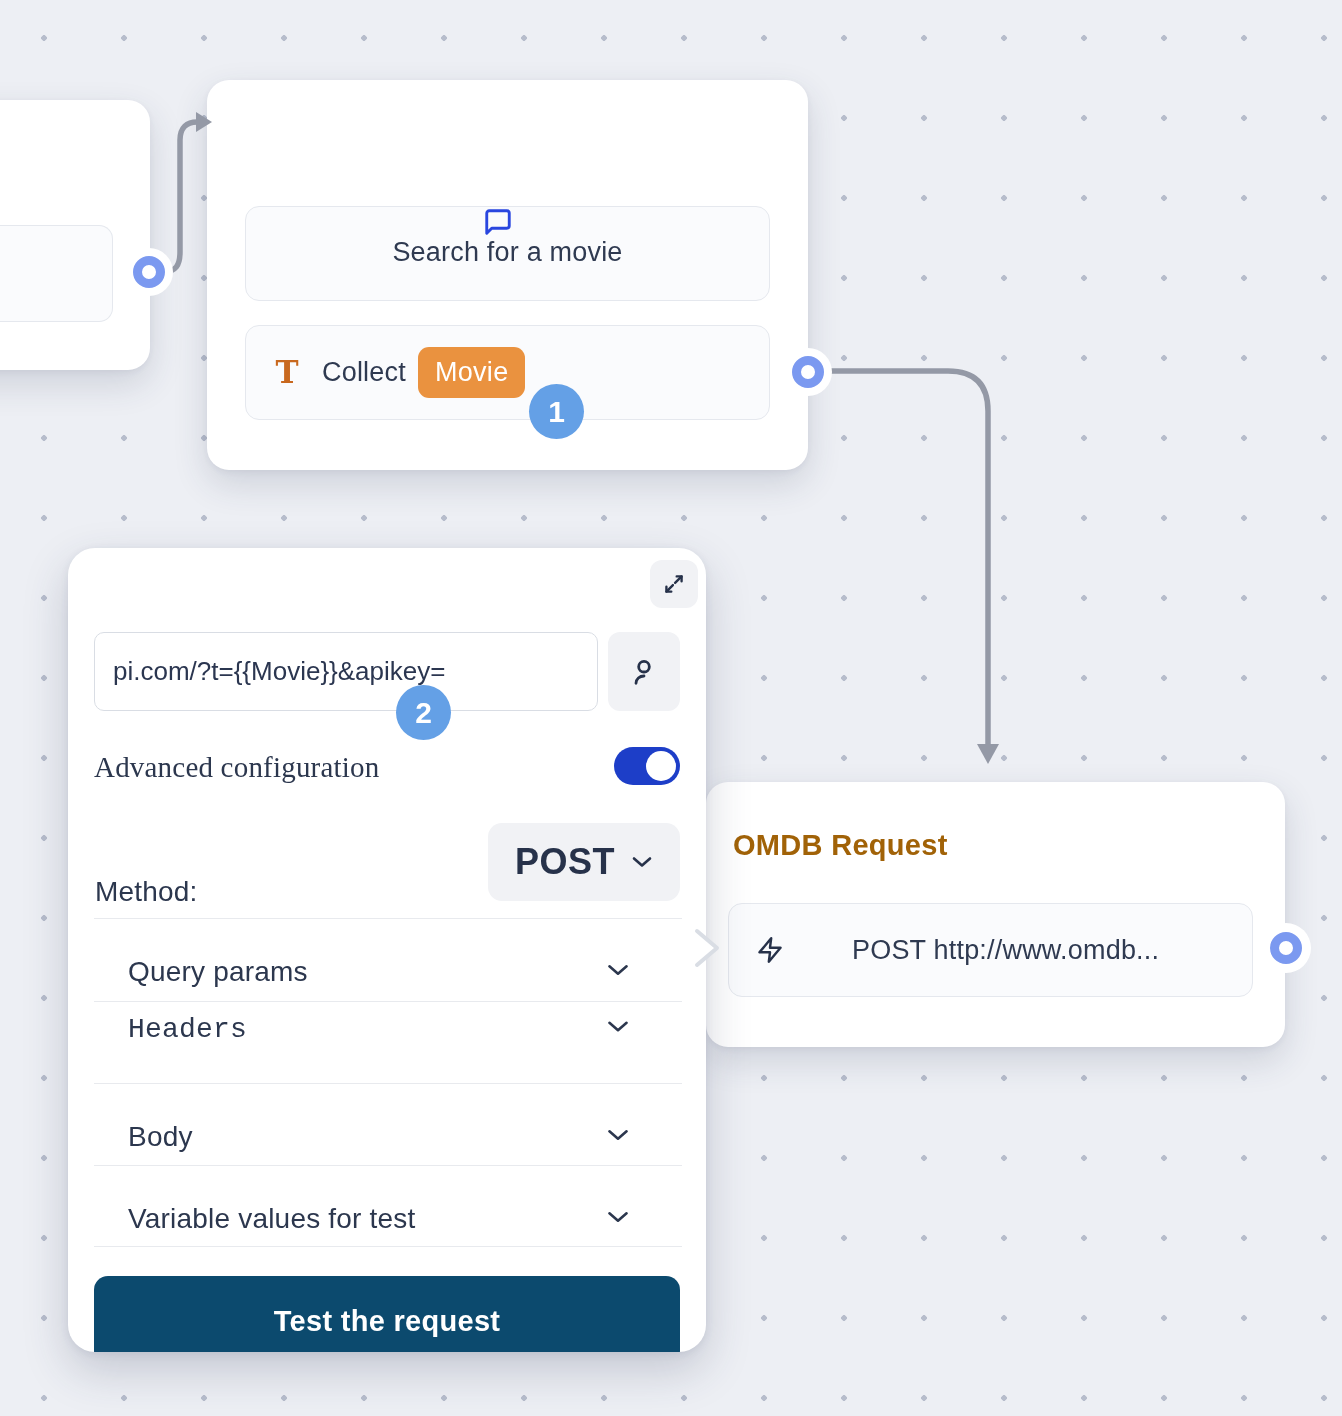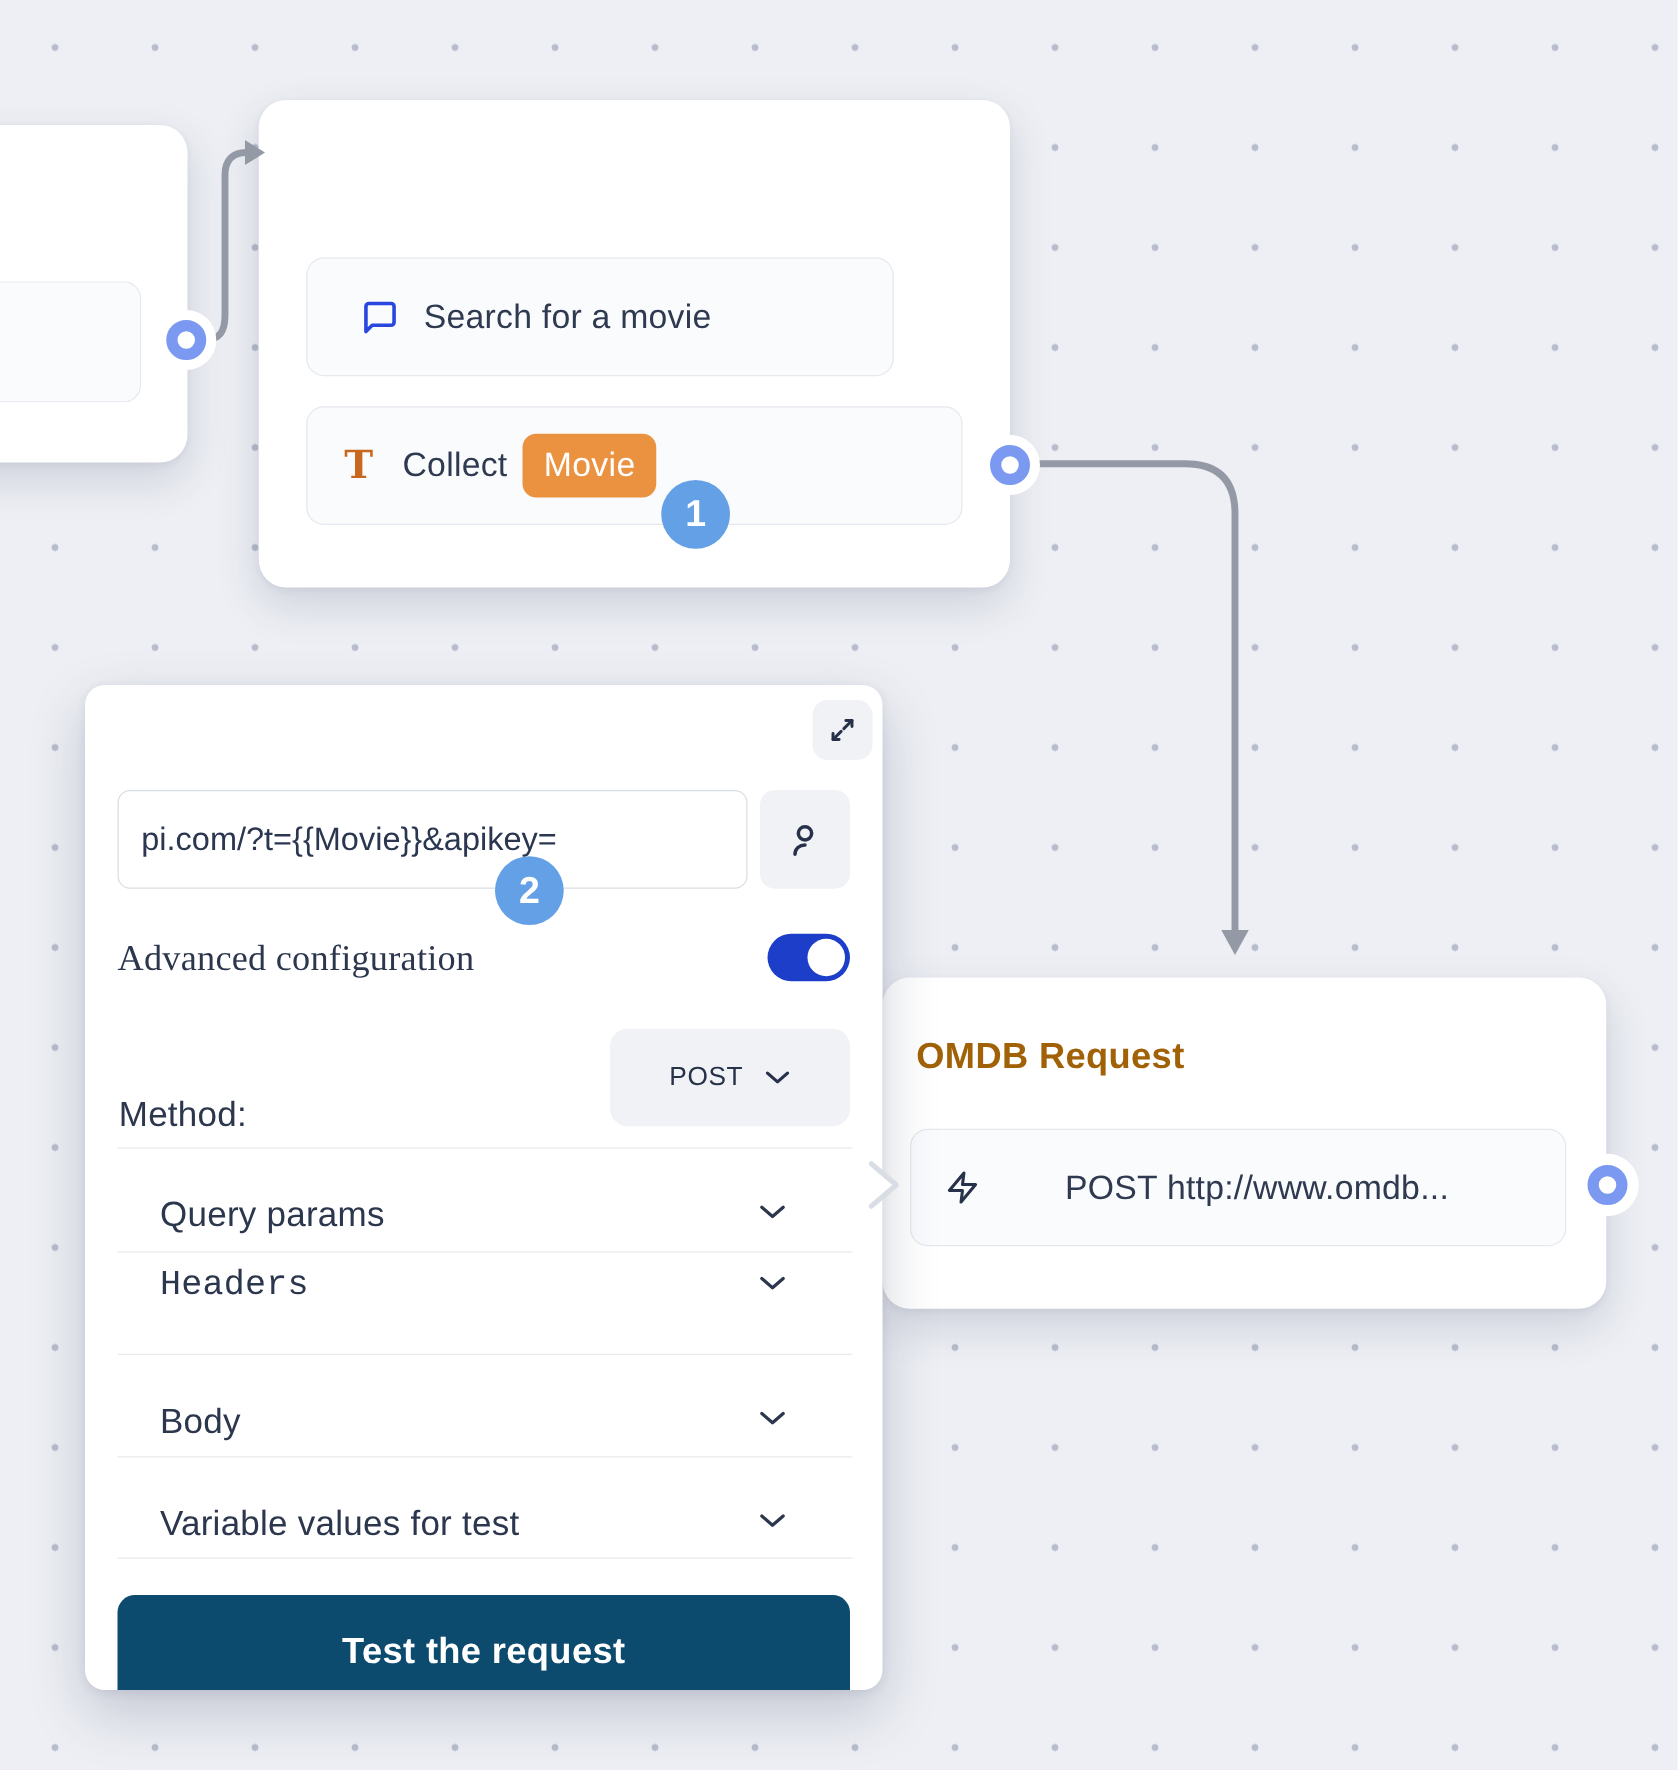--- a/index.html
+++ b/index.html
@@ -15,33 +15,33 @@
   .card-title{position:absolute;font-size:30px;font-weight:700;color:#a16207;letter-spacing:.3px;}
   .node-item{position:absolute;background:#fafbfd;border:1.5px solid #e5e8ee;border-radius:14px;
     display:flex;align-items:center;box-sizing:border-box;}
   .node-item .itxt{font-size:27px;color:#2f3a51;letter-spacing:.2px;white-space:nowrap;overflow:hidden;}
   .icon-box{display:flex;align-items:center;justify-content:center;flex:none;}
   .t-glyph{font-family:"DejaVu Serif","Liberation Serif",serif;font-size:31px;font-weight:600;color:#c8681e;line-height:1;}
   .var-badge{display:inline-block;background:#ea923f;color:#fff;font-size:27px;letter-spacing:.3px;
     padding:10px 17px;border-radius:11px;margin-left:12px;}
   .step-badge{position:absolute;width:55px;height:55px;border-radius:50%;background:#64a0e6;color:#fff;
     font-size:30px;font-weight:700;display:flex;align-items:center;justify-content:center;z-index:30;}
-  .panel{position:absolute;left:68px;top:548px;width:638px;height:804px;background:#fff;border-radius:16px;
+  .panel{position:absolute;left:68px;top:548px;width:638px;height:804px;background:#fff;border-radius:27px;
     box-shadow:0 18px 45px rgba(44,54,86,.22),0 2px 8px rgba(44,54,86,.08);overflow:hidden;z-index:20;}
   .sq-btn{position:absolute;background:#f1f2f5;border:none;border-radius:12px;cursor:pointer;
     display:flex;align-items:center;justify-content:center;}
   .url-input{position:absolute;left:26px;top:84px;width:504px;height:79px;box-sizing:border-box;
     border:1.5px solid #d9dde4;border-radius:10px;padding:0 18px;font-size:26px;color:#2b3650;
     font-family:"Liberation Sans","DejaVu Sans",sans-serif;outline:none;background:#fff;}
   .row-label{position:absolute;font-size:28px;color:#2c374e;letter-spacing:.2px;}
   .toggle{position:absolute;left:546px;top:199px;width:66px;height:38px;border-radius:19px;background:#1d3ec8;cursor:pointer;}
   .toggle .knob{position:absolute;top:4px;right:4px;width:30px;height:30px;border-radius:50%;background:#fff;}
   .dropdown{position:absolute;left:420px;top:275px;width:192px;height:78px;background:#f1f2f5;border-radius:14px;
     display:flex;align-items:center;justify-content:center;gap:16px;cursor:pointer;}
-  .dropdown .dtxt{font-size:21px;font-weight:400;color:#27324a;letter-spacing:.5px;}
+  .dropdown .dtxt{font-size:36px;font-weight:700;color:#27324a;letter-spacing:.5px;}
   .divider{position:absolute;left:26px;width:588px;height:0;border-top:1.5px solid #e8eaee;}
   .section-row{position:absolute;left:26px;width:588px;height:82px;cursor:pointer;margin-top:11px;}
   .section-row .slabel{position:absolute;left:34px;top:50%;transform:translateY(-50%);
     font-size:28px;color:#2c374e;letter-spacing:.2px;}
   .section-row .chev{position:absolute;right:52px;top:50%;transform:translateY(-50%);}
   .test-btn{position:absolute;left:26px;top:728px;width:586px;height:90px;background:#0c4a6e;border:none;
     border-radius:14px;color:#fff;font-size:29px;font-weight:700;letter-spacing:.3px;cursor:pointer;
     font-family:"Liberation Sans","DejaVu Sans",sans-serif;}
   svg.overlay{position:absolute;left:0;top:0;z-index:40;pointer-events:none;}
   svg.overlay .port{pointer-events:auto;}
@@ -51,21 +51,21 @@
 
 <div id="canvas">
 
   <div class="card" style="left:-60px;top:100px;width:210px;height:270px;">
     <div class="node-item" style="left:0;top:125px;width:173px;height:97px;border-left:none;border-top-left-radius:0;border-bottom-left-radius:0;"></div>
   </div>
 
   <div class="card" style="left:207px;top:80px;width:601px;height:390px;">
     <div class="card-title" style="left:50px;top:130px;">Movie search</div>
 
-    <div class="node-item" style="left:38px;top:126px;width:470px;height:95px;padding:0 43px;">
+    <div class="node-item" style="left:38px;top:126px;width:525px;height:95px;padding:0 24px;flex-direction:column;">
       <span class="icon-box" style="width:30px;height:30px;margin-right:20px;">
         <svg width="30" height="30" viewBox="0 0 24 24" fill="none" stroke="#2946df" stroke-width="2.3" stroke-linejoin="round" stroke-linecap="round">
           <path d="M21 15a2 2 0 0 1-2 2H7l-4 4V5a2 2 0 0 1 2-2h14a2 2 0 0 1 2 2z"></path>
         </svg>
       </span>
       <span class="itxt">Search for a movie</span>
     </div>
 
     <div class="node-item" style="left:38px;top:245px;width:525px;height:95px;padding:0 26px;">
       <span class="icon-box" style="width:30px;height:34px;margin-right:20px;">

